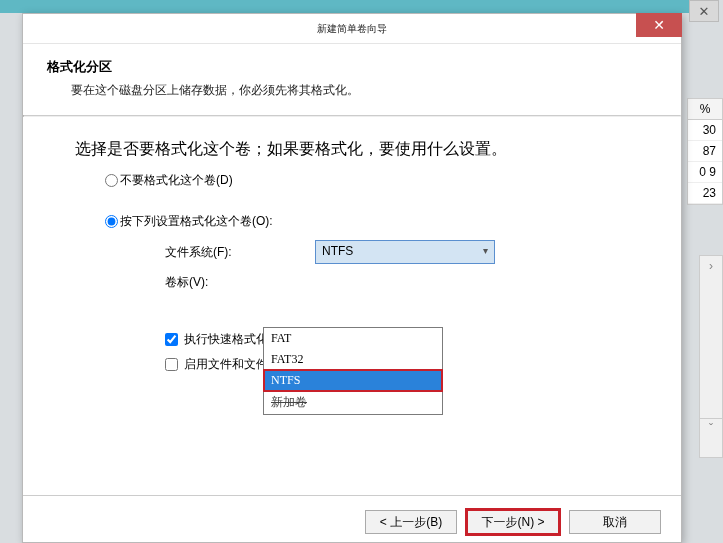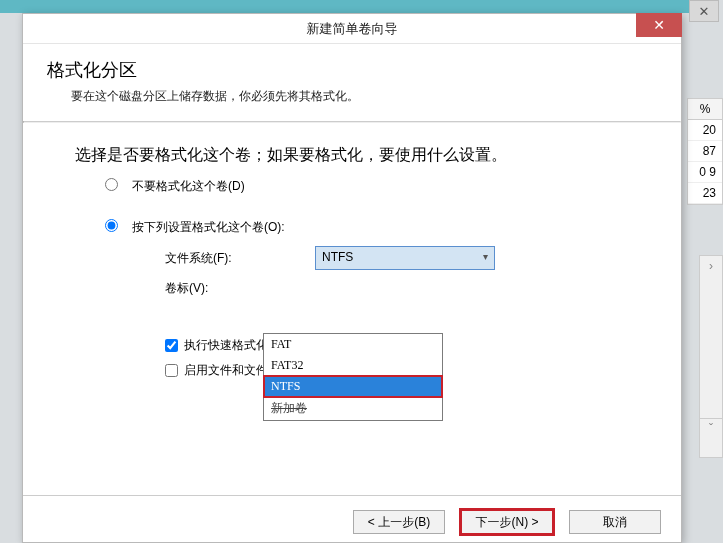--- a/index.html
+++ b/index.html
@@ -76,21 +76,21 @@
     .titlebar {
       height: 30px;
       border-bottom: 1px solid #e5e5e5;
       display: flex;
       align-items: center;
       justify-content: center;
       position: relative;
       background: #fff;
     }
     .titlebar .title {
-      font-size: 13px;
+      font-size: 10px;
       color: #222;
     }
     .close-btn {
       position: absolute;
       right: -1px;
       top: -1px;
       width: 46px;
       height: 24px;
       background: #c75050;
       color: #fff;
@@ -113,22 +113,22 @@
       justify-content: center;
       font-size: 13px;
       border: 1px solid #bbb;
       z-index: 1;
     }
 
     .header-area {
       padding: 14px 24px 16px;
     }
     .header-area .h1 {
-      font-weight: normal;
-      font-size: 18px;
+      font-weight: bold;
+      font-size: 13px;
       margin-bottom: 6px;
     }
     .header-area .desc {
       padding-left: 24px;
       font-size: 12px;
       color: #222;
     }
     .sep {
       border-top: 1px solid #ccc;
       margin: 0;
@@ -137,21 +137,22 @@
       flex: 1;
       padding: 22px 52px 10px 52px;
       position: relative;
     }
     .intro {
       margin-bottom: 12px;
       font-size: 16px;
     }
     .radio-row {
       display: flex;
-      gap: 14px;
+      align-items: center;
+      gap: 2px;
       margin: 8px 0 8px 30px;
       font-size: 12px;
     }
     .radio-row input[type=radio] {
       width: 13px; height: 13px;
     }
     .form-row {
       display: flex;
       align-items: center;
       margin: 10px 0 10px 90px;
@@ -213,21 +214,21 @@
       font-size: 12px;
     }
     .check-row input[type=checkbox] {
       width: 13px; height: 13px;
     }
     .footer {
       border-top: 1px solid #ccc;
       padding: 14px 20px 8px;
       display: flex;
       justify-content: flex-end;
-      gap: 16px;
+      gap: 10px;
       overflow: hidden;
     }
     .btn {
       min-width: 92px;
       height: 24px;
       border: 1px solid #aaa;
       background: #f2f2f2;
       font-size: 12px;
       padding: 0 10px;
       cursor: pointer;
@@ -254,21 +255,21 @@
 <body>
 
 <div class="outer-edge"></div>
 
 <div class="close-btn2">
   <span>✕</span>
 </div>
 
 <div class="bg-col">
   <div class="hdr">%</div>
-  <div class="cell">20</div>
+  <div class="cell">30</div>
   <div class="cell">87</div>
   <div class="cell">0 9</div>
   <div class="cell">23</div>
 </div>
 <div class="bg-scroll">
   <div class="arrow">›</div>
 </div>
 <div class="bg-scroll bg-scroll-btm">
   <div class="arrow">ˇ</div>
 </div>

